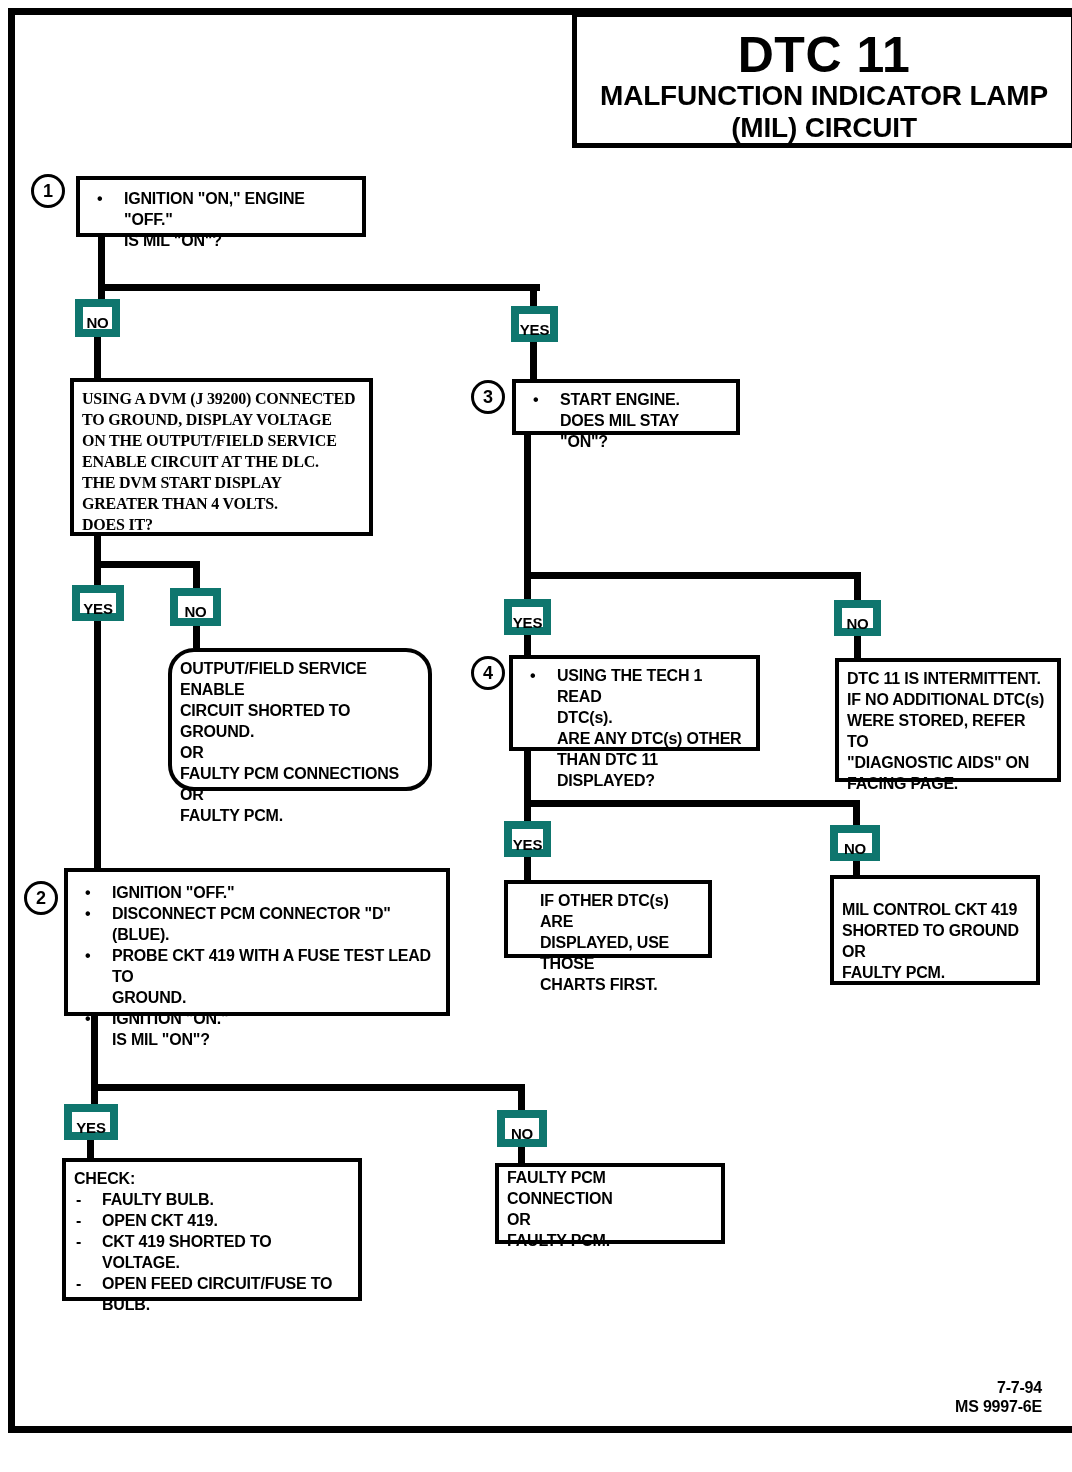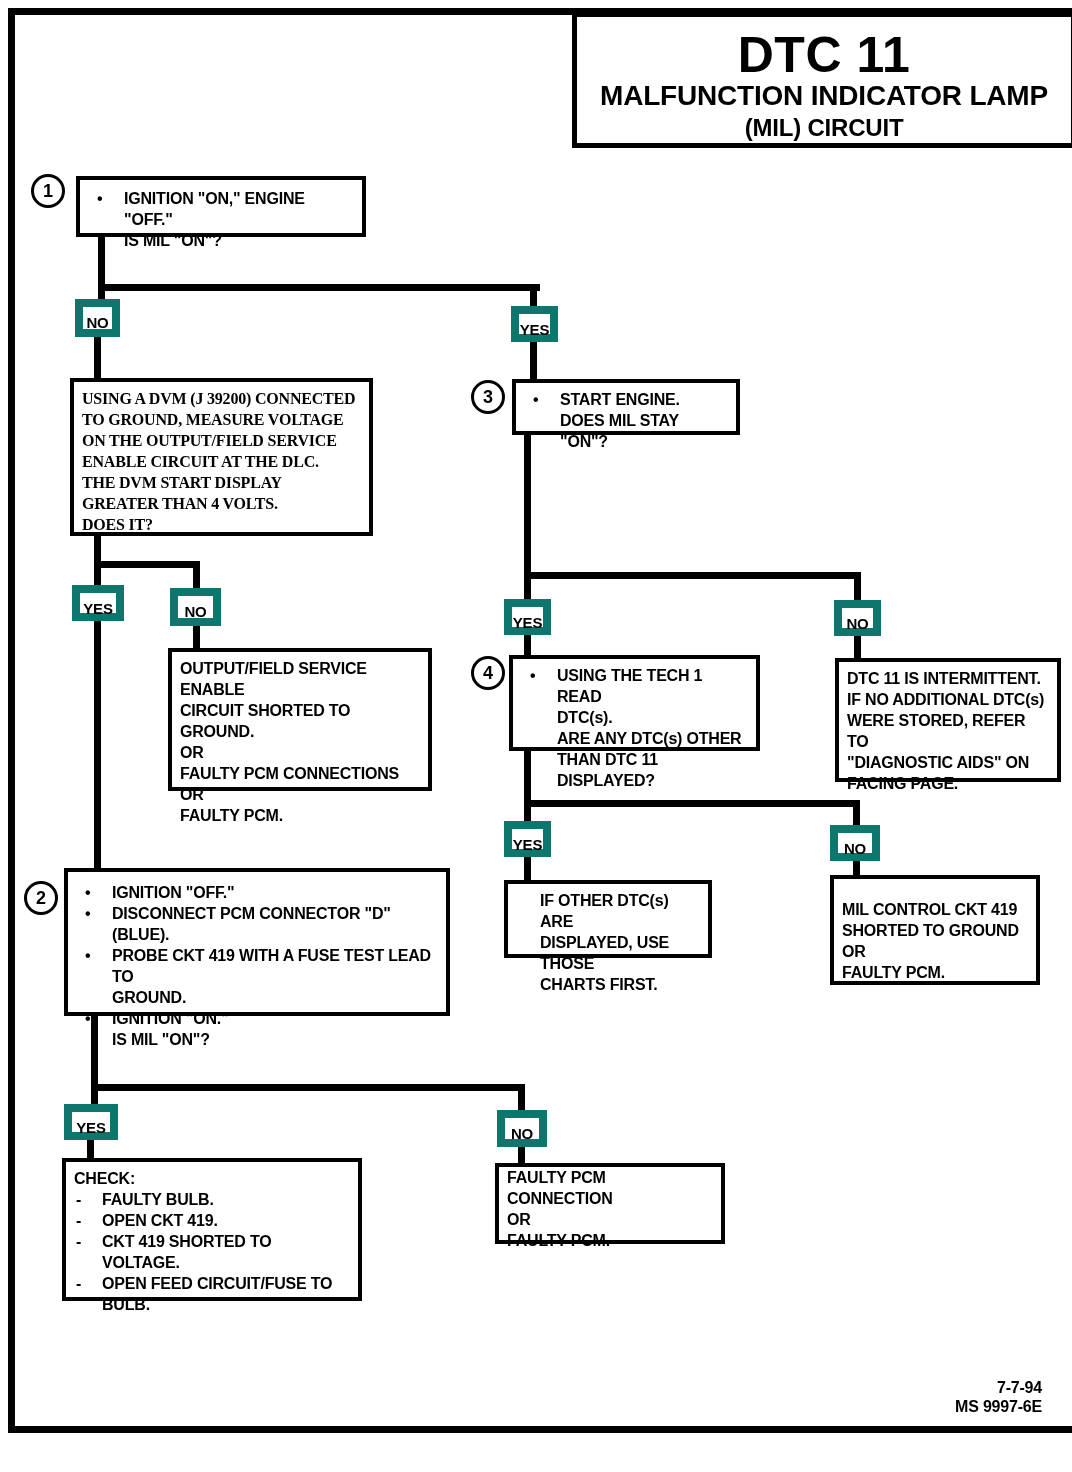--- a/index.html
+++ b/index.html
@@ -12,21 +12,21 @@
   .box{
     position:absolute;border:4px solid #000;background:#fff;box-sizing:border-box;
     font-size:16px;line-height:21px;padding:6px 8px;
   }
   .titlebox{
     position:absolute;border:5px solid #000;background:#fff;box-sizing:border-box;
     text-align:center;padding-top:14px;
   }
   .t1{font-size:50px;line-height:48px;letter-spacing:0.5px;}
   .t2{font-size:28px;line-height:33px;}
-  .t3{font-size:24px;line-height:31px;}
+  .t3{font-size:28px;line-height:31px;}
   .lbl{
     position:absolute;border:8px solid #0f766e;background:#fff;box-sizing:border-box;
     font-size:15px;text-align:center;padding-top:7px;
   }
   .circ{
     position:absolute;width:34px;height:34px;border:3px solid #000;border-radius:50%;
     box-sizing:border-box;background:#fff;text-align:center;line-height:28px;font-size:18px;
   }
   .vl,.hl{position:absolute;background:#000;}
   .row{display:flex;}
@@ -89,21 +89,21 @@
         <span class="gut"></span>
         <span>IS MIL "ON"?</span>
       </div>
   </div>
 
   <div class="lbl" style="left:75px;top:299px;width:45px;height:38px;">NO</div>
   <div class="lbl" style="left:511px;top:306px;width:47px;height:36px;">YES</div>
 
   <div class="box" style="left:70px;top:378px;width:303px;height:158px;font-family:Liberation Serif, serif;">
     <div>USING A DVM (J 39200) CONNECTED</div>
-    <div>TO GROUND, MEASURE VOLTAGE</div>
+    <div>TO GROUND, DISPLAY VOLTAGE</div>
     <div>ON THE OUTPUT/FIELD SERVICE</div>
     <div>ENABLE CIRCUIT AT THE DLC.</div>
     <div>THE DVM START DISPLAY</div>
     <div>GREATER THAN 4 VOLTS.</div>
     <div>DOES IT?</div>
   </div>
 
   <div class="circ" style="left:471px;top:380px;">3</div>
   <div class="box" style="left:512px;top:379px;width:228px;height:56px;padding-top:6px;">
     <div class="row">
@@ -112,21 +112,21 @@
       </div>
     <div class="row">
         <span class="gut"></span>
         <span>DOES MIL STAY "ON"?</span>
       </div>
   </div>
 
   <div class="lbl" style="left:72px;top:585px;width:52px;height:36px;">YES</div>
   <div class="lbl" style="left:170px;top:588px;width:51px;height:38px;">NO</div>
 
-  <div class="box" style="left:168px;top:648px;width:264px;height:143px;">
+  <div class="box" style="left:168px;top:648px;width:264px;height:143px;border-radius:26px;">
     <div>OUTPUT/FIELD SERVICE ENABLE</div>
     <div>CIRCUIT SHORTED TO GROUND.</div>
     <div>OR</div>
     <div>FAULTY PCM CONNECTIONS</div>
     <div>OR</div>
     <div>FAULTY PCM.</div>
   </div>
 
   <div class="lbl" style="left:504px;top:599px;width:47px;height:36px;">YES</div>
   <div class="lbl" style="left:834px;top:600px;width:47px;height:36px;">NO</div>

